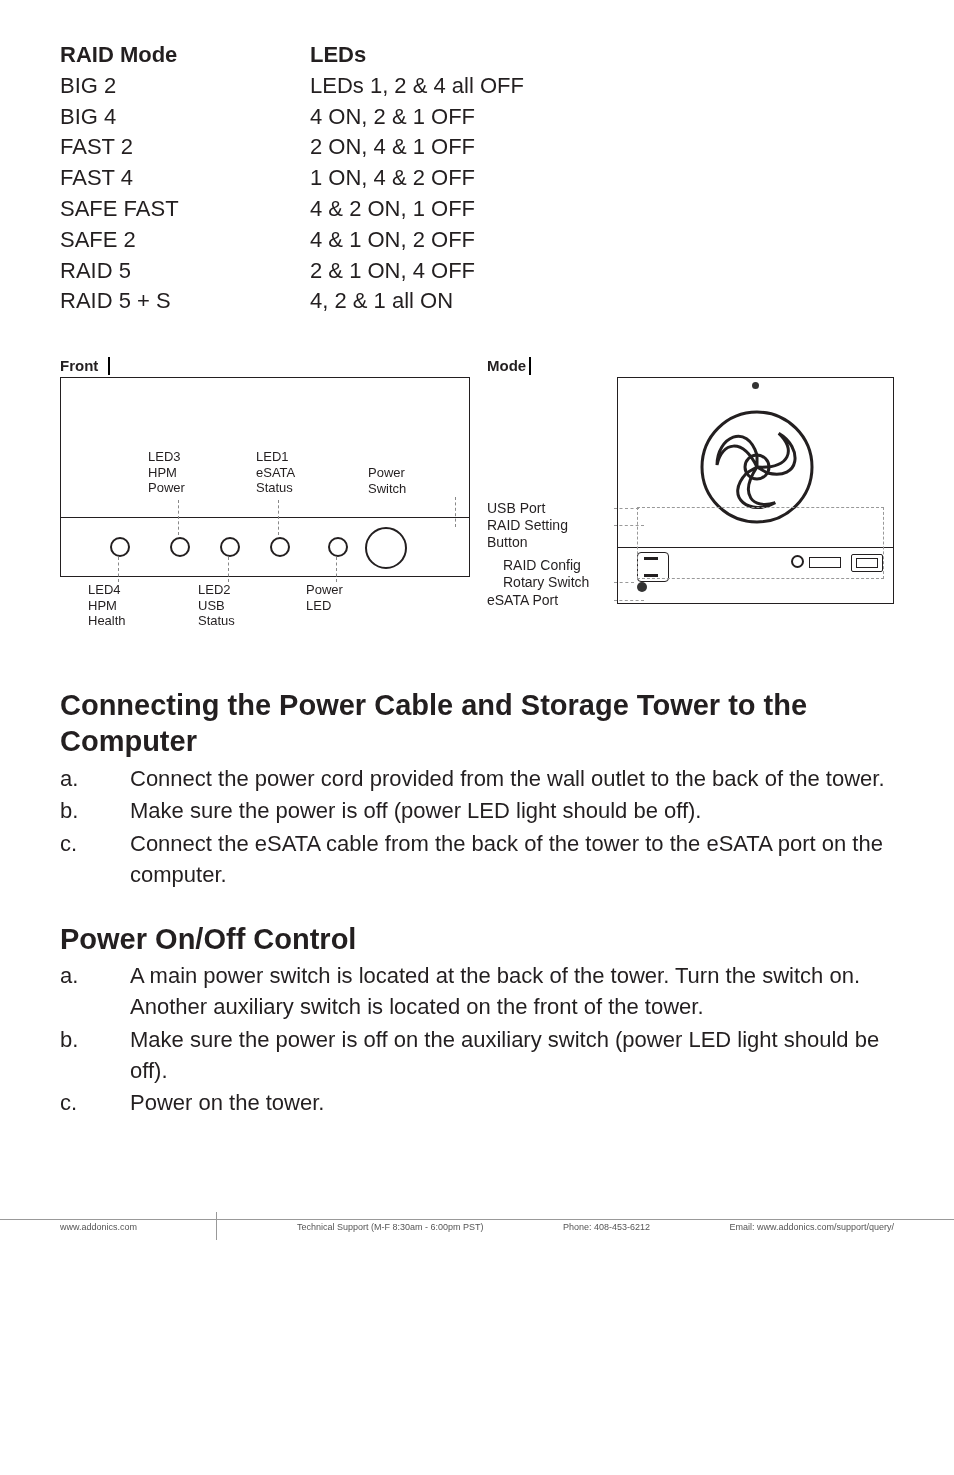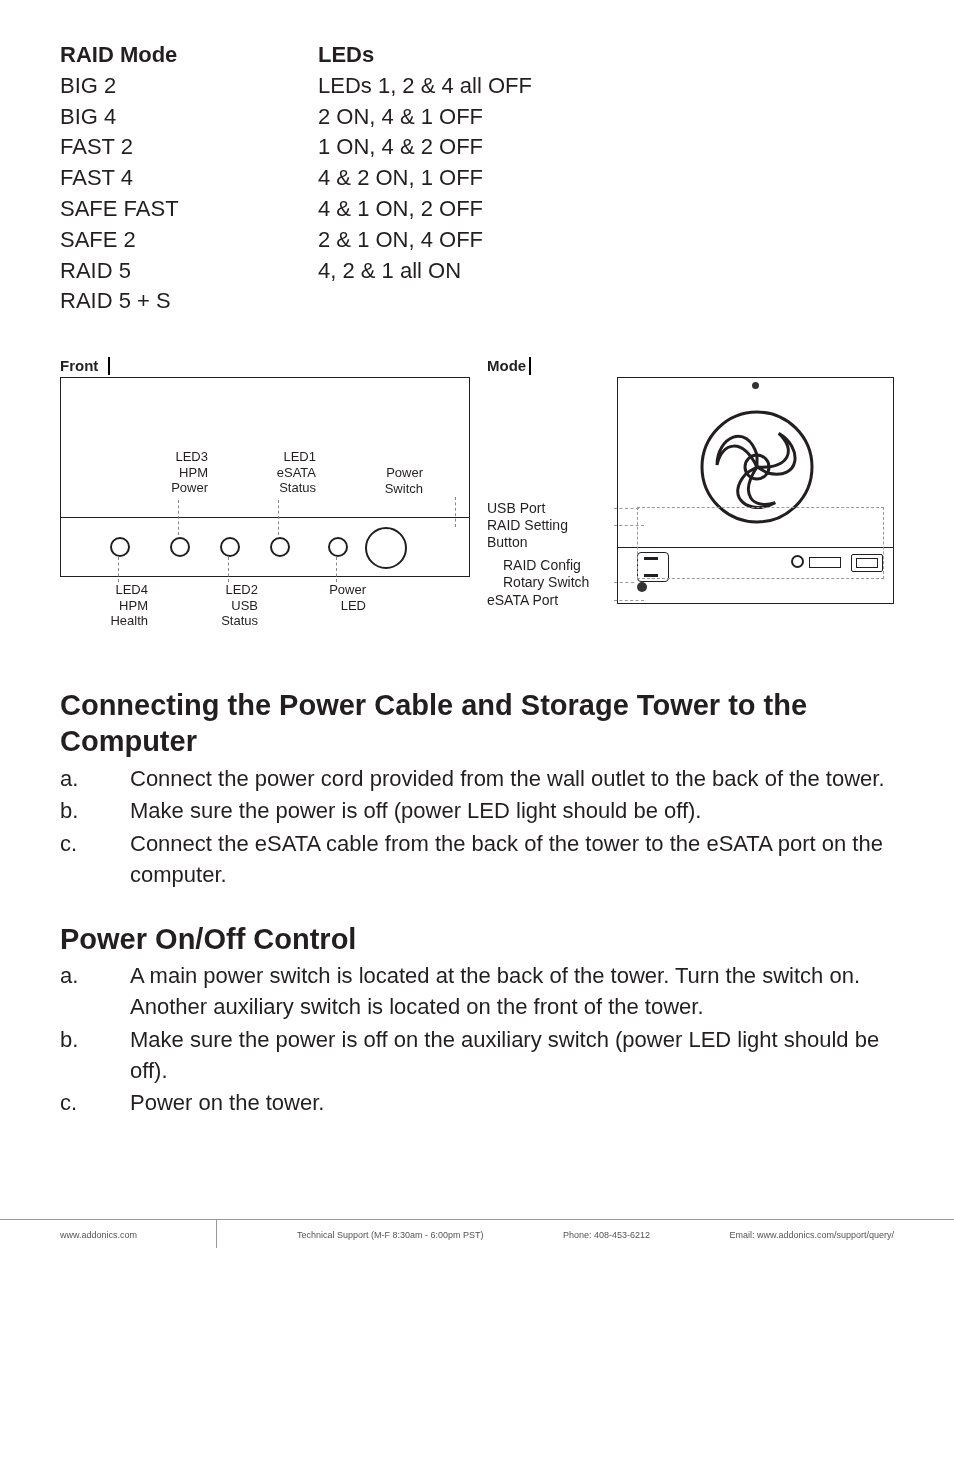--- a/index.html
+++ b/index.html
@@ -9,21 +9,21 @@
     font-family: Arial, Helvetica, sans-serif;
     color: #231f20;
     width: 954px;
   }
   .page {
     padding: 40px 60px 10px 60px;
     box-sizing: border-box;
   }
   .raid-table {
     display: flex;
-    gap: 8px;
+    gap: 0;
     margin-bottom: 40px;
     font-size: 22px;
     line-height: 1.4;
   }
   .raid-col {
     display: flex;
     flex-direction: column;
   }
   .raid-col.modes { width: 250px; }
   .raid-col.leds { }
@@ -60,21 +60,21 @@
   .front-box {
     position: absolute;
     left: 0;
     width: 408px;
     border: 1.5px solid #231f20;
   }
   .front-box.top { top: 20px; height: 140px; border-bottom: none; }
   .front-box.bot { top: 160px; height: 58px; }
   .label {
     position: absolute;
-    text-align: right;
+    text-align: left;
     line-height: 1.2;
   }
   .dash-v {
     position: absolute;
     border-left: 1px dashed #888;
   }
   .circle {
     position: absolute;
     border: 2px solid #231f20;
     border-radius: 50%;
@@ -120,21 +120,21 @@
     display: flex;
     margin-bottom: 2px;
   }
   ol.alpha li .letter {
     width: 70px;
     flex-shrink: 0;
   }
   .footer {
     border-top: 1px solid #999;
     margin-top: 100px;
-    padding-top: 10px;
+    padding-top: 2px;
     display: flex;
     justify-content: space-between;
     font-size: 9px;
     color: #555;
     margin-left: -60px;
     margin-right: -60px;
     padding-left: 60px;
     padding-right: 60px;
   }
   .footer-sep {
@@ -156,20 +156,21 @@
       <div>FAST 2</div>
       <div>FAST 4</div>
       <div>SAFE FAST</div>
       <div>SAFE 2</div>
       <div>RAID 5</div>
       <div>RAID 5 + S</div>
     </div>
     <div class="raid-col leds">
       <div class="raid-header">LEDs</div>
       <div>LEDs 1, 2 &amp; 4 all OFF</div>
+      <div>4 ON, 2 &amp; 1 OFF</div>
       <div>2 ON, 4 &amp; 1 OFF</div>
       <div>1 ON, 4 &amp; 2 OFF</div>
       <div>4 &amp; 2 ON, 1 OFF</div>
       <div>4 &amp; 1 ON, 2 OFF</div>
       <div>2 &amp; 1 ON, 4 OFF</div>
       <div>4, 2 &amp; 1 all ON</div>
     </div>
   </div>
 
   <div class="diagram-row">

